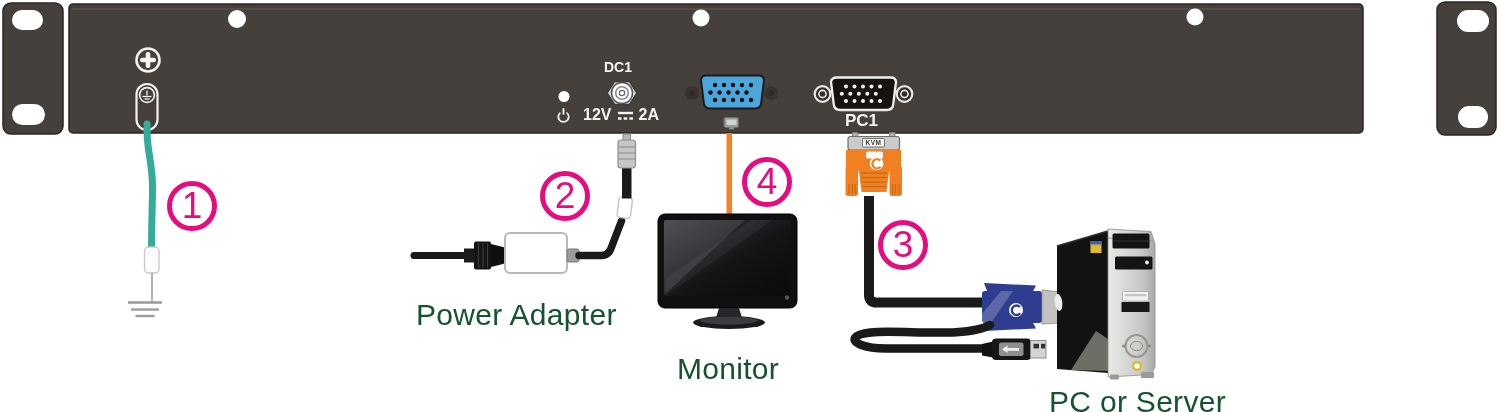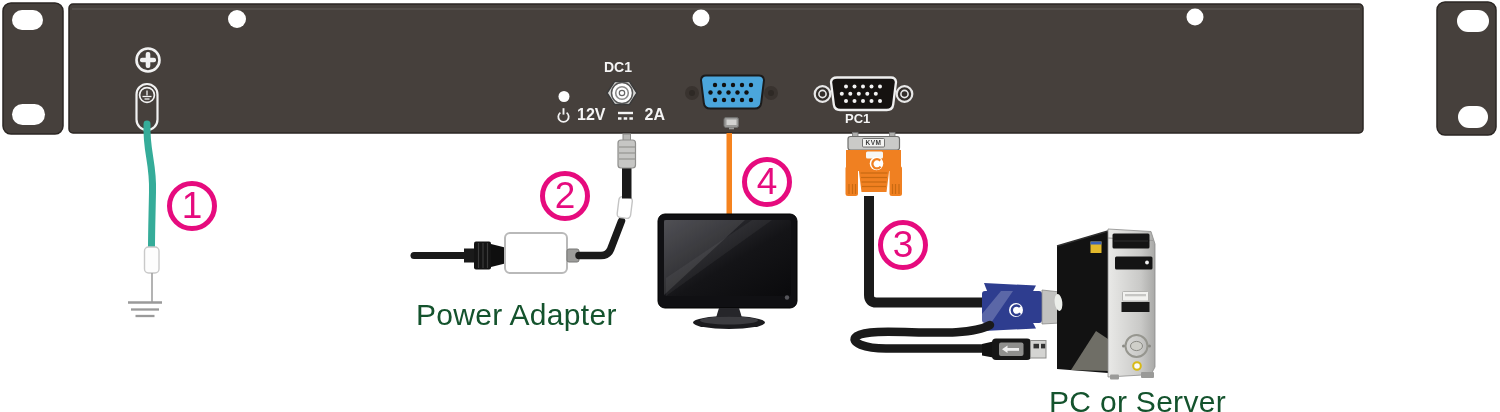--- a/index.html
+++ b/index.html
@@ -1,21 +1,21 @@
 <!DOCTYPE html>
 <html><head>
 <meta charset="utf-8">
 <style>
   html,body{margin:0;padding:0;background:#ffffff;}
   .stage{position:relative;width:1500px;height:412px;background:#fff;overflow:hidden;
          font-family:"Liberation Sans","DejaVu Sans",sans-serif;}
   .art{position:absolute;left:0;top:0;}
   .lbl{position:absolute;color:#14532d;font-size:30px;line-height:1;white-space:nowrap;letter-spacing:0.3px;}
   .plbl{position:absolute;color:#f5f5f5;font-weight:bold;white-space:nowrap;line-height:1;}
-  .rating{position:absolute;display:flex;align-items:center;justify-content:center;gap:11px;
+  .rating{position:absolute;display:flex;align-items:center;justify-content:center;gap:5px;
           color:#f5f5f5;font-weight:bold;font-size:16px;line-height:1;}
   .callout{position:absolute;width:40px;height:40px;border:5px solid #E60B7E;border-radius:50%;
            color:#E60B7E;font-size:37px;line-height:40px;text-align:center;background:transparent;}
   .dcsym{display:inline-block;}
 </style>
 </head>
 <body>
 
 <div class="stage">
 
@@ -268,23 +268,24 @@
 
 <span class="plbl" style="left:604px;top:60px;font-size:14px;text-align:center;">DC1</span>
 <div class="rating" style="left:577px;top:107px;width:88px;">
   <span>12V</span>
   <svg class="dcsym" width="17" height="11">
     <line x1="1" y1="3" x2="16" y2="3" stroke="#f5f5f5" stroke-width="2.4"></line>
     <line x1="1" y1="8.5" x2="16" y2="8.5" stroke="#f5f5f5" stroke-width="2.4" stroke-dasharray="3.5,2.2"></line>
   </svg>
   <span>2A</span>
 </div>
-<span class="plbl" style="left:845px;top:112px;font-size:13px;">PC1</span>
+<span class="plbl" style="left:845px;top:112px;font-size:17px;">PC1</span>
 
 <div class="callout" style="left:167px;top:181px;">1</div>
 <div class="callout" style="left:540px;top:171px;">2</div>
 <div class="callout" style="left:878px;top:220px;">3</div>
 <div class="callout" style="left:742px;top:157px;">4</div>
 
 <span class="lbl" style="left:416px;top:300px;">Power Adapter</span>
+<span class="lbl" style="left:677px;top:354px;">Monitor</span>
 <span class="lbl" style="left:1049px;top:387px;">PC or Server</span>
 
 </div>
 
 </body></html>

